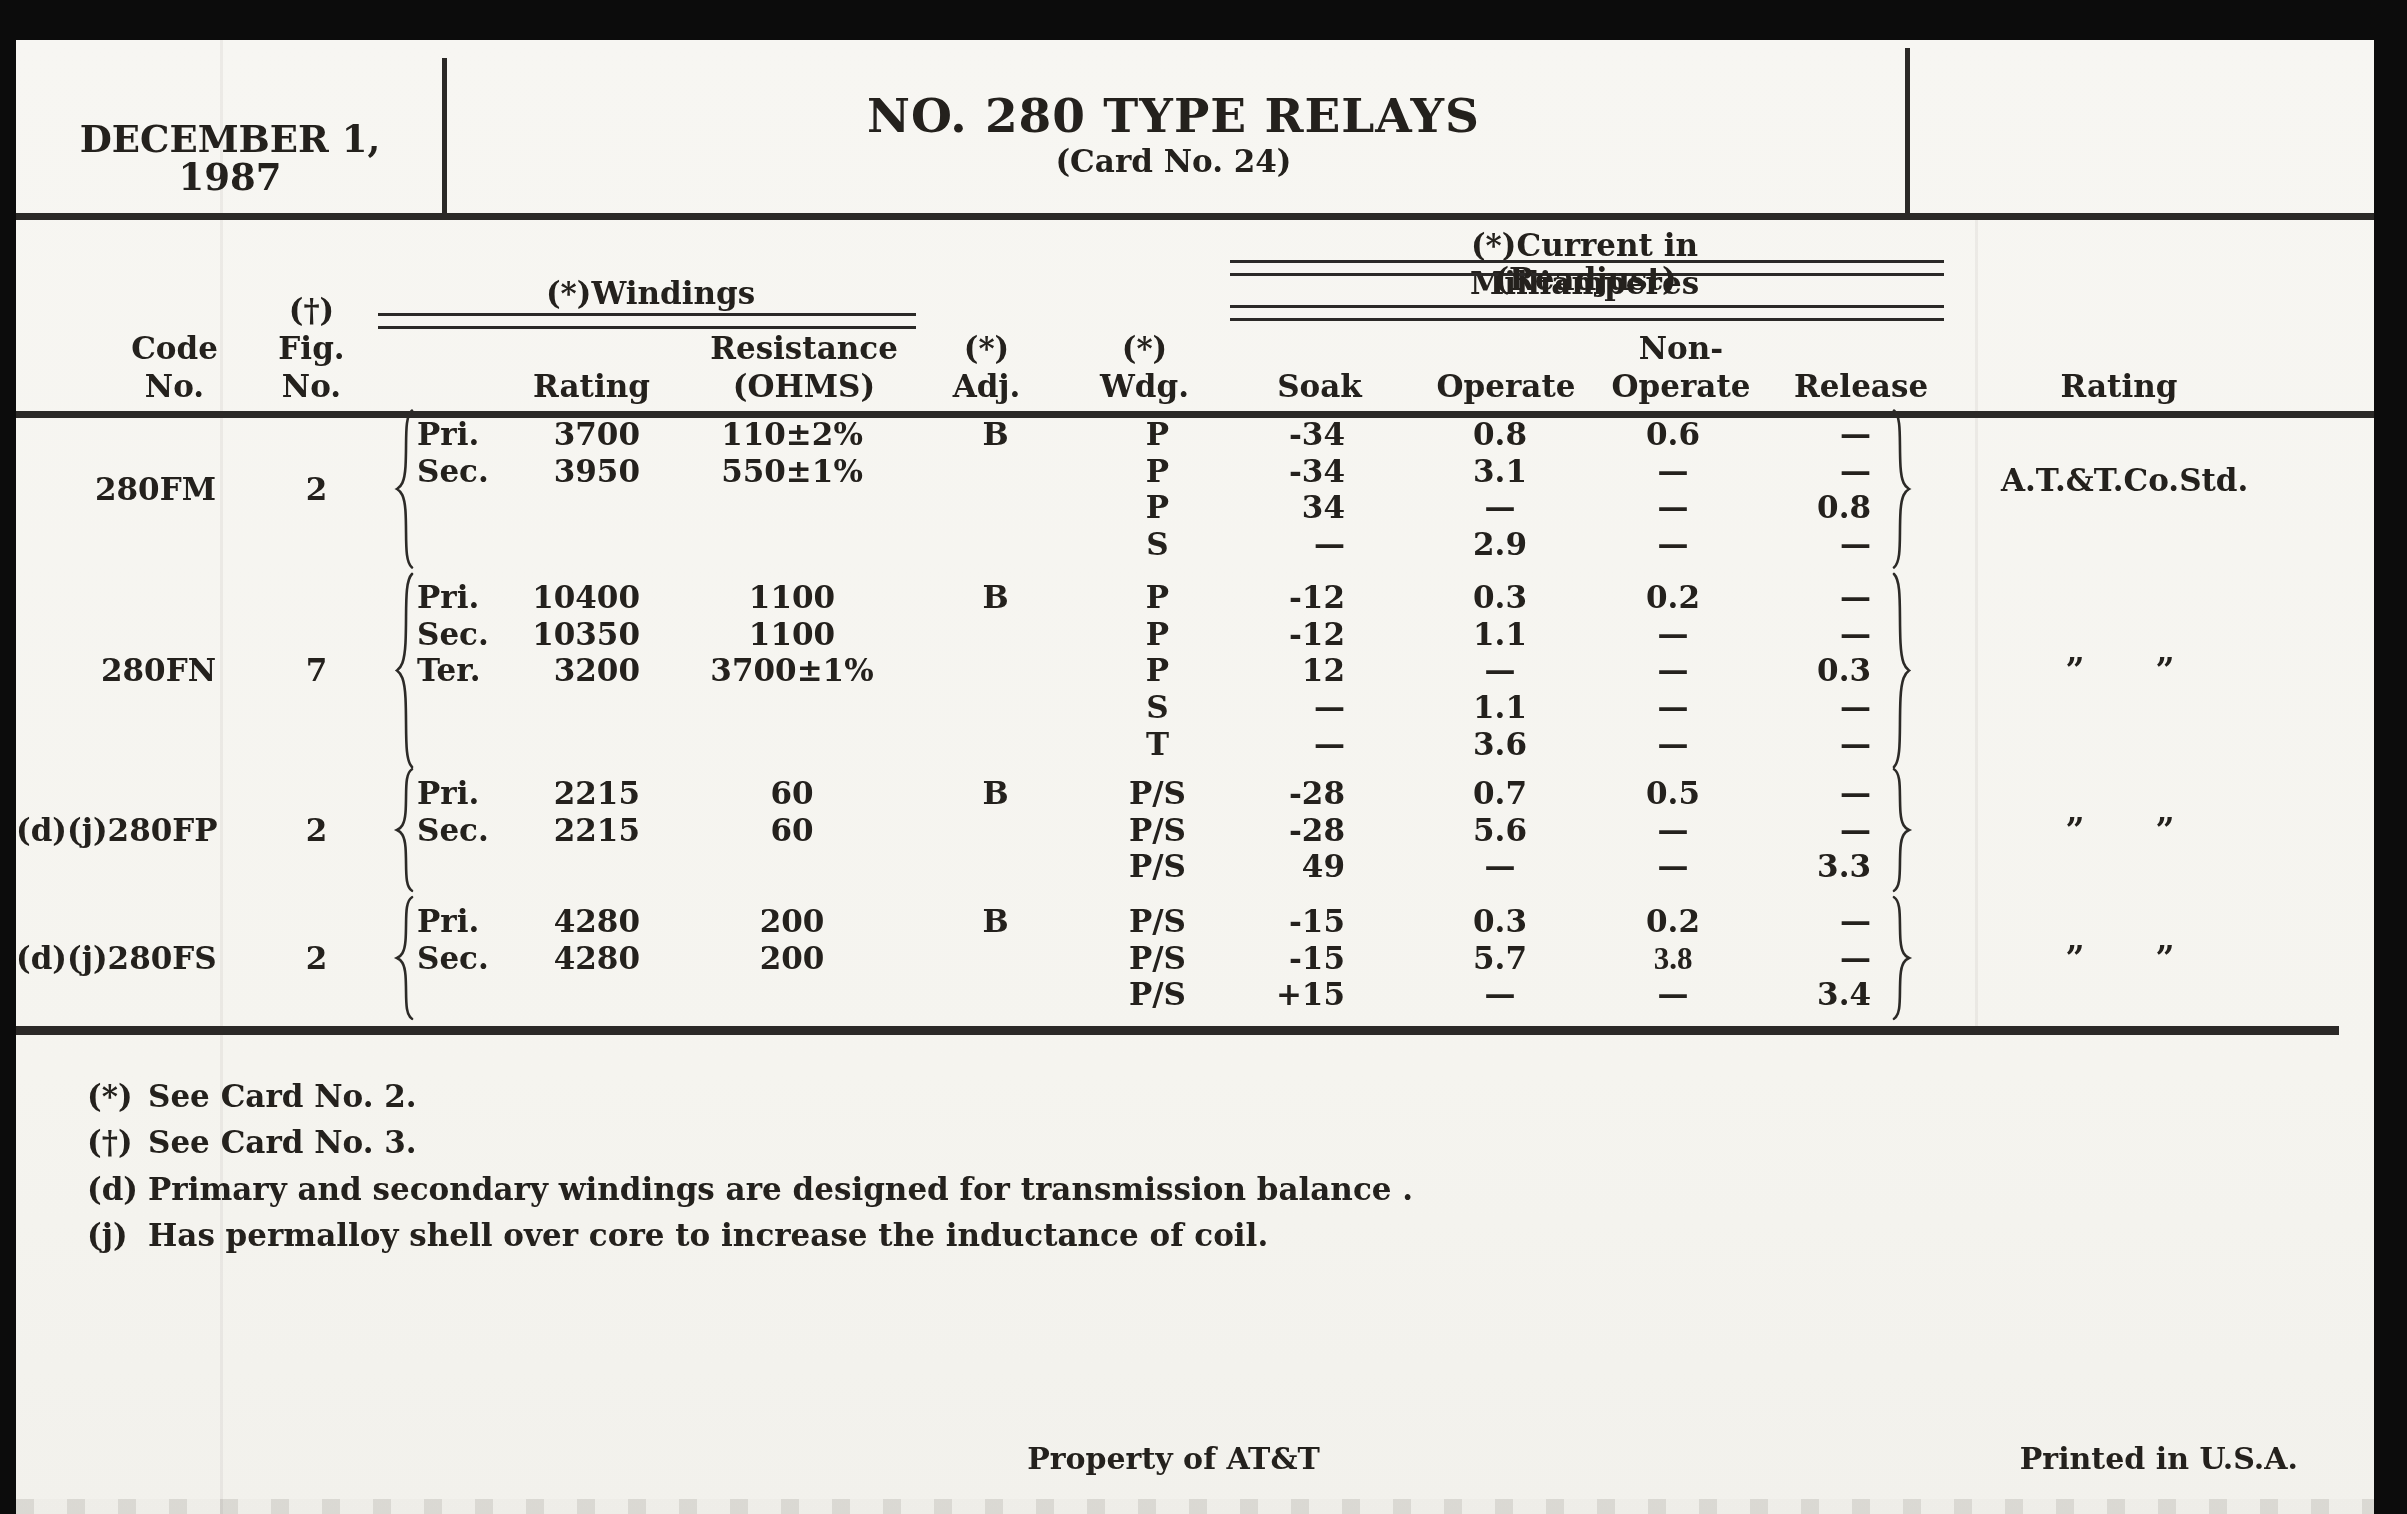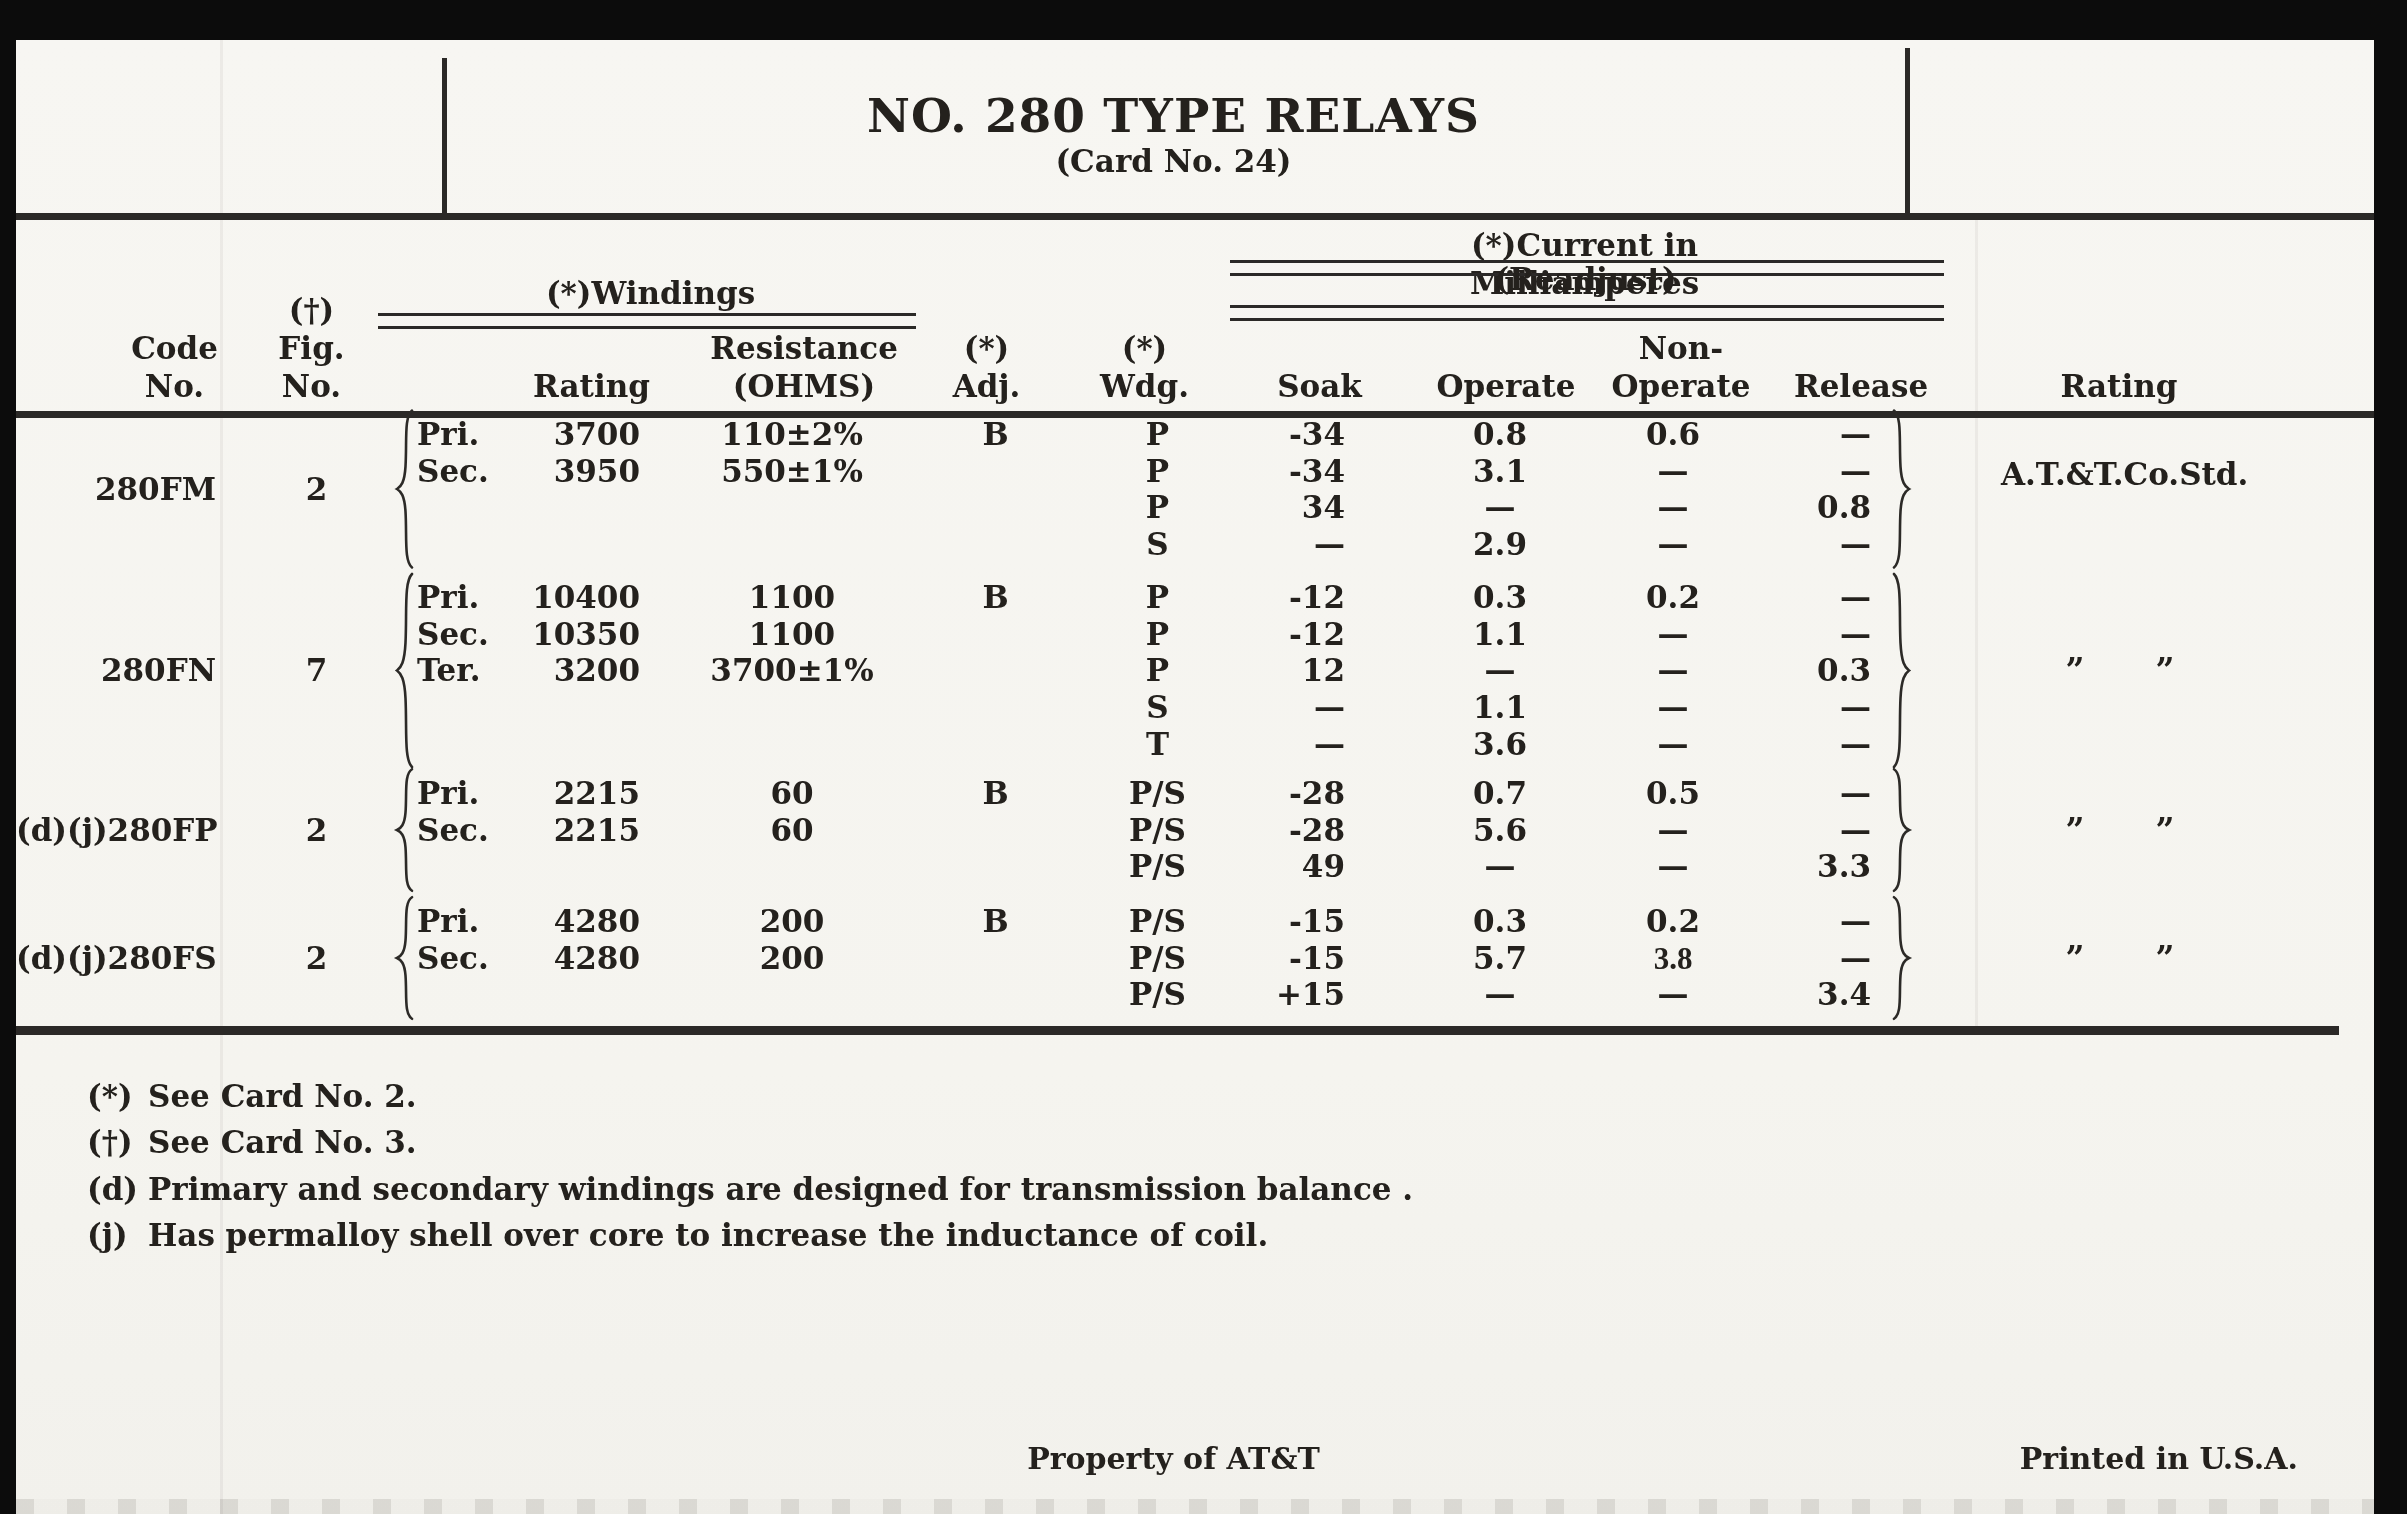--- a/index.html
+++ b/index.html
@@ -50,20 +50,21 @@
 </style>
 </head>
 <body>
 
 <div class="paper">
 
   <div class="vline" style="left:426px;top:18px;height:155px"></div>
   <div class="vline" style="left:1889px;top:8px;height:165px"></div>
   <div class="hrule" style="left:0;top:173px;width:2358px"></div>
 
+  <div class="txt date-label" style="left:16px;top:80px;width:396px">DECEMBER 1, 1987</div>
   <div class="txt card-title" style="left:426px;top:50px;width:1463px">NO. 280 TYPE RELAYS</div>
   <div class="txt card-subtitle" style="left:426px;top:103px;width:1463px">(Card No. 24)</div>
 
   <div class="txt grouphead" style="left:1341px;top:186px;width:455px">(*)Current in Milliamperes</div>
   <div class="drule" style="left:1214px;top:220px;width:714px"></div>
   <div class="txt grouphead" style="left:1421px;top:220px;width:297px">(Readjust)</div>
   <div class="drule" style="left:1214px;top:265px;width:714px"></div>
 
   <div class="txt grouphead" style="left:486px;top:234px;width:297px">(*)Windings</div>
   <div class="drule" style="left:362px;top:273px;width:538px"></div>
@@ -119,21 +120,21 @@
         <div class="cell c-wdg" style="top: 73px;">P</div>
         <div class="cell c-soak" style="top: 73px;">34</div>
         <div class="cell c-operate" style="top: 73px;">—</div>
         <div class="cell c-nonop" style="top: 73px;">—</div>
         <div class="cell c-release" style="top: 73px;">0.8</div>
         <div class="cell c-wdg" style="top: 110px;">S</div>
         <div class="cell c-soak" style="top: 110px;">—</div>
         <div class="cell c-operate" style="top: 110px;">2.9</div>
         <div class="cell c-nonop" style="top: 110px;">—</div>
         <div class="cell c-release" style="top: 110px;">—</div>
-        <div class="cell c-rating" style="top: 40px;">A.T.&amp;T.Co.Std.</div>
+        <div class="cell c-rating" style="top: 46px;">A.T.&amp;T.Co.Std.</div>
       </div>
       <div class="table-block" style="top: 539px; height: 197px;">
         <div class="cell c-code" style="top: 73px;">280FN</div>
         <div class="cell c-fig" style="top: 73px;">7</div>
         <div class="cell c-adj" style="top: 0px;">B</div>
         <svg width="24" height="197" viewBox="0 0 24 100" preserveAspectRatio="none" style="position: absolute; left: 377px; top: -7px; overflow: visible;">
           <path d="M19,1 C11,5 14,20 12.5,36 C11.5,46 8,48.5 4,50 C8,51.5 11.5,54 12.5,64 C14,80 11,95 19,99" fill="none" stroke="#2c2a27" stroke-width="2.6" vector-effect="non-scaling-stroke" stroke-linecap="round"></path>
         </svg>
         <svg width="24" height="197" viewBox="0 0 24 100" preserveAspectRatio="none" style="position: absolute; left: 1873px; top: -7px; overflow: visible;">
           <path d="M19,1 C11,5 14,20 12.5,36 C11.5,46 8,48.5 4,50 C8,51.5 11.5,54 12.5,64 C14,80 11,95 19,99" fill="none" stroke="#2c2a27" stroke-width="2.6" vector-effect="non-scaling-stroke" stroke-linecap="round" transform="translate(24,0) scale(-1,1)"></path>

